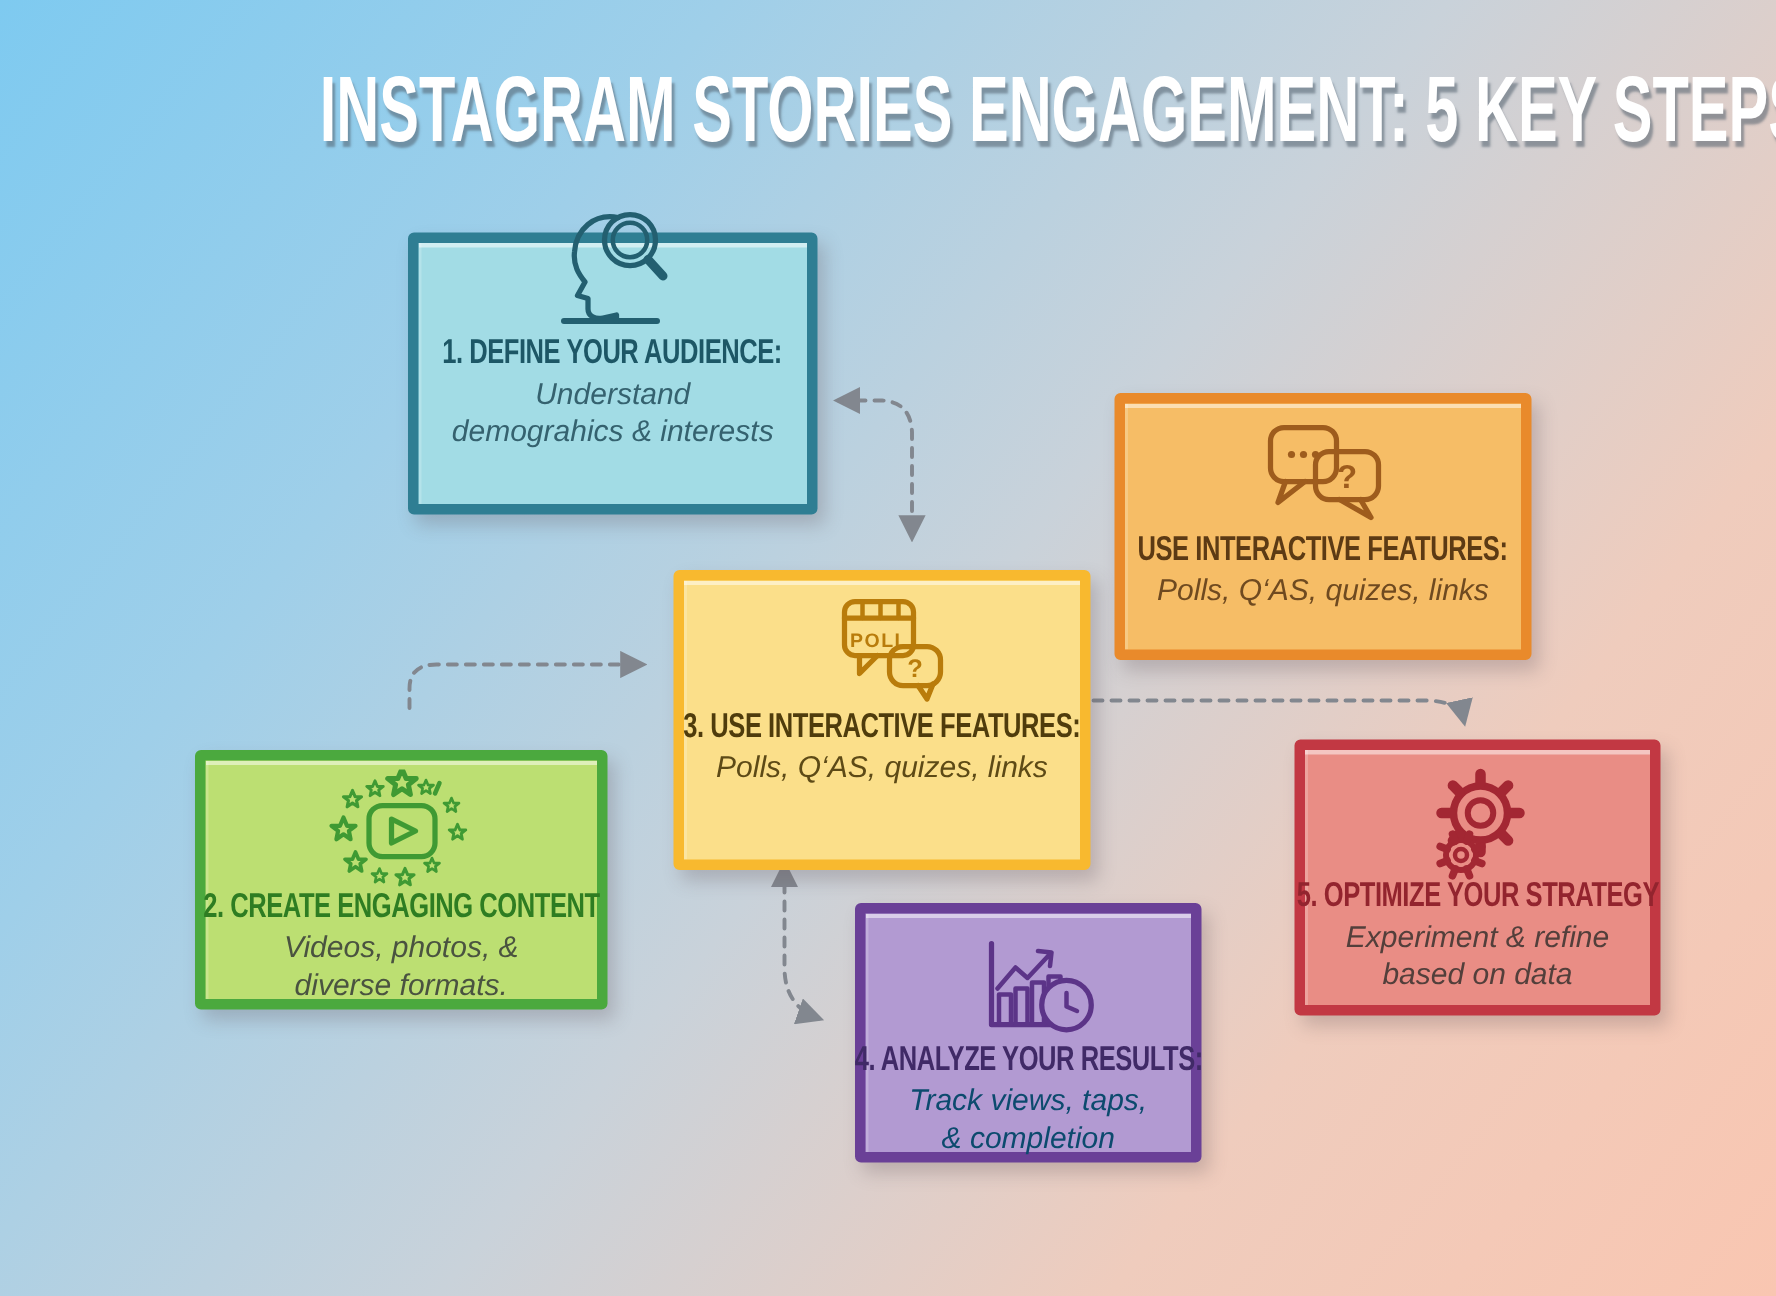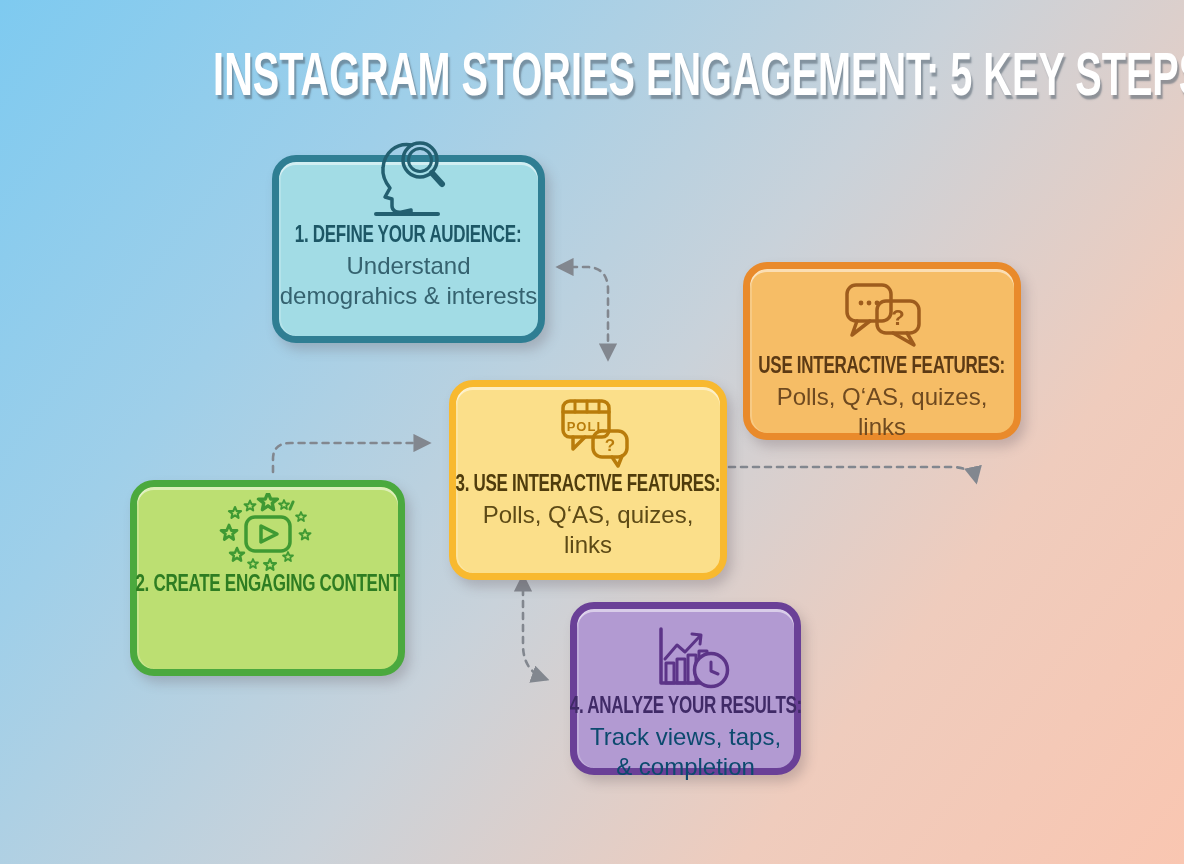--- a/index.html
+++ b/index.html
@@ -14,35 +14,35 @@
     font-size:62px; font-weight:bold; color:#ffffff; white-space:nowrap;
     letter-spacing:0px; transform:scaleX(0.64);
     text-shadow:3px 4px 2px rgba(80,95,108,.55);
   }
   .arrows { position:absolute; left:0; top:0; z-index:1; }
   .arrows path { fill:none; stroke:var(--arrow-color); stroke-width:2.6;
                  stroke-dasharray:6 6; stroke-linecap:round; }
   #ah path { fill:var(--arrow-color); stroke:none; }
   .card {
     position:absolute; z-index:2; box-sizing:border-box;
-    border:7px solid #888; border-radius:24px;
+    border:7px solid #888; border-radius:4px;
     display:flex; flex-direction:column; align-items:center; text-align:center;
     box-shadow:inset 0 3px 0 rgba(255,255,255,.5), inset 2px 0 0 rgba(255,255,255,.2),
                5px 7px 12px rgba(100,85,95,.28);
   }
   .icon-wrap { height:76px; margin-top:6px; }
   .icon-wrap svg { display:block; }
   .head {
     font-weight:bold; font-size:23px; letter-spacing:-0.4px; white-space:nowrap;
     transform:scaleX(0.74); transform-origin:50% 50%; margin-top:1px;
   }
-  .sub { font-size:24px; line-height:1.26; white-space:pre-line; margin-top:3px; }
+  .sub { font-size:20px; line-height:1.26; white-space:pre-line; margin-top:3px;font-style:italic; }
   .c1 { left:272px; top:155px; width:273px; height:188px; }
   .c1 .icon-wrap { margin-top:-26px; height:84px; }
-  .c2 { left:130px; top:480px; width:275px; height:196px; }
+  .c2 { left:130px; top:500px; width:275px; height:173px; }
   .c3 { left:449px; top:380px; width:278px; height:200px; }
   .c4 { left:743px; top:262px; width:278px; height:178px; }
   .c5 { left:570px; top:602px; width:231px; height:173px; }
   .c6 { left:863px; top:493px; width:244px; height:184px; }
   .ic { stroke:currentColor; fill:none; stroke-width:3.5; stroke-linecap:round; stroke-linejoin:round; }
   .ic text { stroke:none; fill:currentColor; font-family:"Liberation Sans", sans-serif; font-weight:bold; }
 </style>
 </head>
 <body>
 
@@ -93,20 +93,22 @@
         <use href="#star" transform="translate(88 24) scale(0.5)"></use>
         <use href="#star" transform="translate(16 40) scale(0.8)"></use>
         <use href="#star" transform="translate(92 42) scale(0.55)"></use>
         <use href="#star" transform="translate(24 62) scale(0.7)"></use>
         <use href="#star" transform="translate(40 71) scale(0.5)"></use>
         <use href="#star" transform="translate(57 72) scale(0.6)"></use>
         <use href="#star" transform="translate(75 64) scale(0.5)"></use>
       </svg>
     </div>
     <div class="head" style="color: rgb(46, 125, 34);">2. CREATE ENGAGING CONTENT</div>
+    <div class="sub" style="color: rgb(74, 83, 64);">Videos, photos, &amp;
+diverse formats.</div>
   </div>
 
   <div class="card c3" style="border-color: rgb(248, 185, 47); background-color: rgb(251, 223, 138); --fill: #fbdf8a;">
     <div class="icon-wrap">
       <svg class="ic" width="110" height="80" viewBox="0 0 110 80" style="color: rgb(185, 124, 11);">
         <rect x="30" y="8" width="46" height="36" rx="7"></rect>
         <path d="M30 19 H76"></path>
         <path d="M42 8 V19 M54 8 V19 M66 8 V19" stroke-width="3"></path>
         <text x="53" y="38" text-anchor="middle" font-size="13" letter-spacing="1">POLL</text>
         <path d="M40 44 L40 56 L52 44"></path>
@@ -147,14 +149,33 @@
         <path d="M34 44 L46 30 L54 37 L69 21 M61 19 L70 20 L69 29" stroke-width="3"></path>
         <circle cx="80" cy="55" r="16.5" fill="var(--fill, none)"></circle>
         <path d="M80 47 V56 L87 59" stroke-width="3"></path>
       </svg>
     </div>
     <div class="head" style="color: rgb(64, 42, 103);">4. ANALYZE YOUR RESULTS:</div>
     <div class="sub" style="color: #0c4a6e;">Track views, taps,
 &amp; completion</div>
   </div>
 
+  <div class="card c6" style="border-color: rgb(194, 56, 67); background-color: rgb(233, 141, 133); --fill: #e98d85;">
+    <div class="icon-wrap">
+      <svg class="ic" width="110" height="84" viewBox="0 0 110 84" style="color: rgb(163, 39, 51);">
+        <circle cx="57" cy="36" r="18" stroke-width="5"></circle>
+        <g stroke-width="7">
+          <path d="M83 36 L77 36 M75.4 54.4 L71.2 50.2 M57 62 L57 56 M38.6 54.4 L42.8 50.2 M31 36 L37 36 M38.6 17.6 L42.8 21.8 M57 10 L57 16 M75.4 17.6 L71.2 21.8"></path>
+        </g>
+        <circle cx="57" cy="36" r="8.5" stroke-width="4"></circle>
+        <circle cx="44" cy="64" r="10" stroke-width="4"></circle>
+        <g stroke-width="5">
+          <path d="M57.9 69.7 L53.2 67.8 M49.7 77.9 L47.8 73.2 M38.3 77.9 L40.2 73.2 M30.1 69.7 L34.8 67.8 M30.1 58.3 L34.8 60.2 M38.3 50.1 L40.2 54.8 M49.7 50.1 L47.8 54.8 M57.9 58.3 L53.2 60.2"></path>
+        </g>
+        <circle cx="44" cy="64" r="4" stroke-width="3"></circle>
+      </svg>
+    </div>
+    <div class="head" style="color: rgb(147, 36, 46);">5. OPTIMIZE YOUR STRATEGY</div>
+    <div class="sub" style="color: rgb(83, 63, 59);">Experiment &amp; refine
+based on data</div>
+  </div>
 
 </div>
 
 </body></html>

